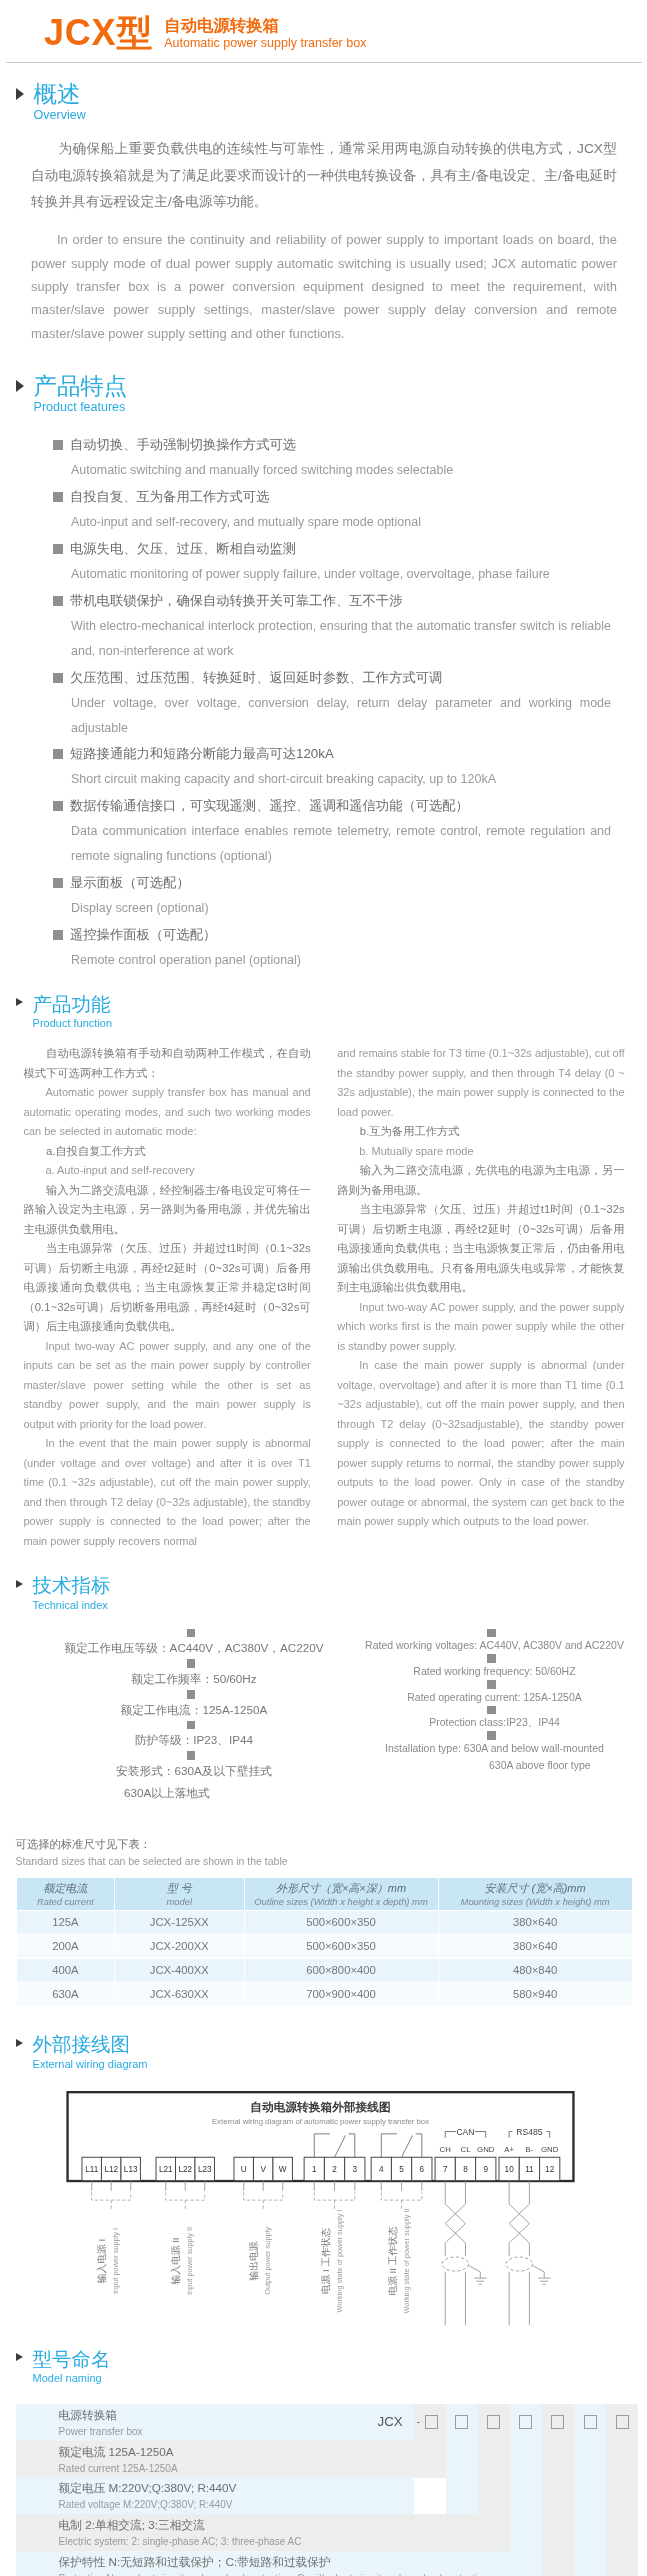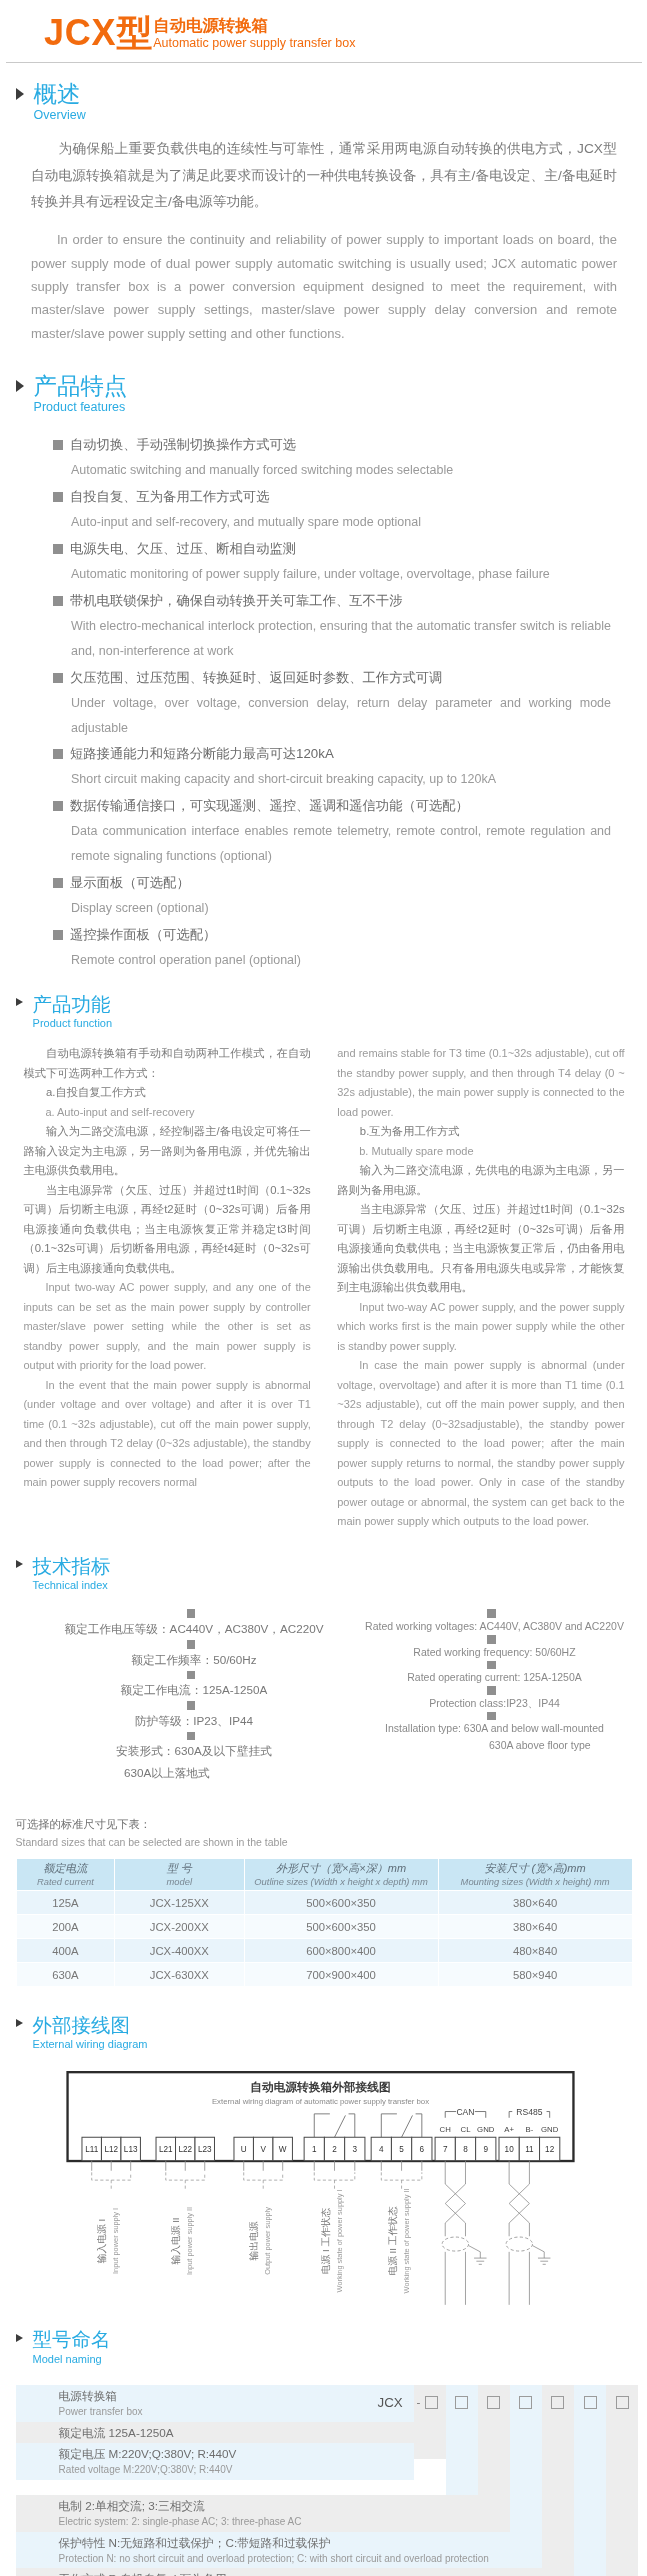--- a/index.html
+++ b/index.html
@@ -1,21 +1,21 @@
 <!DOCTYPE html>
 <html style="font-size:12.5px"><head>
 <meta charset="utf-8">
 <style>
   html,body{margin:0;padding:0;background:#fff;}
   .page{position:relative;width:648px;height:2576px;background:#fff;overflow:hidden;
         font-family:"Liberation Sans","DejaVu Sans",sans-serif;}
   
   .hd{padding:11px 0 0 44px;height:48px;}
   .hd-brand{color:#f26b0e;font-size:36px;font-weight:bold;letter-spacing:0.8px;float:left;line-height:44px;}
-  .hd-right{float:left;padding-top:4.7px;}
+  .hd-right{float:left;margin-left:11px;padding-top:4.7px;}
   .hd-zh{color:#f26b0e;font-size:16.4px;font-weight:bold;line-height:19px;}
   .hd-en{color:#f26b0e;font-size:12.5px;line-height:16.4px;}
   .rule{border:0;border-top:1.6px solid #c9c9c9;margin:3.1px 6.2px 0 6.2px;}
   
   .sec{margin:0 0 0 15.6px;display:flex;align-items:flex-start;}
   .tri{width:0;height:0;border-top:6.2px solid transparent;border-bottom:6.2px solid transparent;
        border-left:8.6px solid #3c3c3c;margin:7.8px 10px 0 0;}
   .tri.sm{border-top-width:4.7px;border-bottom-width:4.7px;border-left-width:7px;margin-top:5.5px;}
   .sec-zh{color:#29abe2;font-size:23.4px;line-height:28px;}
   .sec-en{color:#29abe2;font-size:12.5px;line-height:15.6px;}
@@ -172,20 +172,21 @@
   <div class="sec small" style="margin-top:20px">
     <span class="tri sm"></span>
     <div>
       <div class="sec-zh">产品功能</div>
       <div class="sec-en">Product function</div>
     </div>
   </div>
   <div class="cols">
     <div class="col">
       <p class="zzh">自动电源转换箱有手动和自动两种工作模式，在自动模式下可选两种工作方式：</p>
+      <p class="een">Automatic power supply transfer box has manual and automatic operating modes, and such two working modes can be selected in automatic mode:</p>
       <p class="zzh">a.自投自复工作方式</p>
       <p class="een">a. Auto-input and self-recovery</p>
       <p class="zzh">输入为二路交流电源，经控制器主/备电设定可将任一路输入设定为主电源，另一路则为备用电源，并优先输出主电源供负载用电。</p>
       <p class="zzh">当主电源异常（欠压、过压）并超过t1时间（0.1~32s可调）后切断主电源，再经t2延时（0~32s可调）后备用电源接通向负载供电；当主电源恢复正常并稳定t3时间（0.1~32s可调）后切断备用电源，再经t4延时（0~32s可调）后主电源接通向负载供电。</p>
       <p class="een">Input two-way AC power supply, and any one of the inputs can be set as the main power supply by controller master/slave power setting while the other is set as standby power supply, and the main power supply is output with priority for the load power.</p>
       <p class="een">In the event that the main power supply is abnormal (under voltage and over voltage) and after it is over T1 time (0.1 ~32s adjustable), cut off the main power supply, and then through T2 delay (0~32s adjustable), the standby power supply is connected to the load power; after the main power supply recovers normal</p>
     </div>
     <div class="col">
       <p class="een" style="text-indent:0">and remains stable for T3 time (0.1~32s adjustable), cut off the standby power supply, and then through T4 delay (0 ~ 32s adjustable), the main power supply is connected to the load power.</p>
       <p class="zzh">b.互为备用工作方式</p>
@@ -499,21 +500,21 @@
     <div class="stripe c-gray" style="left:590px;height:294px"></div>
 
     <div class="srow c-blue" style="top:0;width:398px">
       <div class="r-zh">电源转换箱</div>
       <div class="r-en">Power transfer box</div>
     </div>
     <div class="srow c-gray" style="top:37px;width:430px">
       <div class="r-zh">额定电流  125A-1250A</div>
       <div class="r-en">Rated current  125A-1250A</div>
     </div>
-    <div class="srow c-blue" style="top:58px;width:398px">
+    <div class="srow c-blue" style="top:73px;width:398px">
       <div class="r-zh">额定电压  M:220V;Q:380V; R:440V</div>
       <div class="r-en">Rated voltage  M:220V;Q:380V; R:440V</div>
     </div>
     <div class="srow c-gray" style="top:110px;width:494px">
       <div class="r-zh">电制  2:单相交流; 3:三相交流</div>
       <div class="r-en">Electric system:  2: single-phase AC; 3: three-phase AC</div>
     </div>
     <div class="srow c-blue" style="top:147px;width:526px">
       <div class="r-zh">保护特性  N:无短路和过载保护；C:带短路和过载保护</div>
       <div class="r-en">Protection  N: no short circuit and overload protection; C: with short circuit and overload protection</div>

